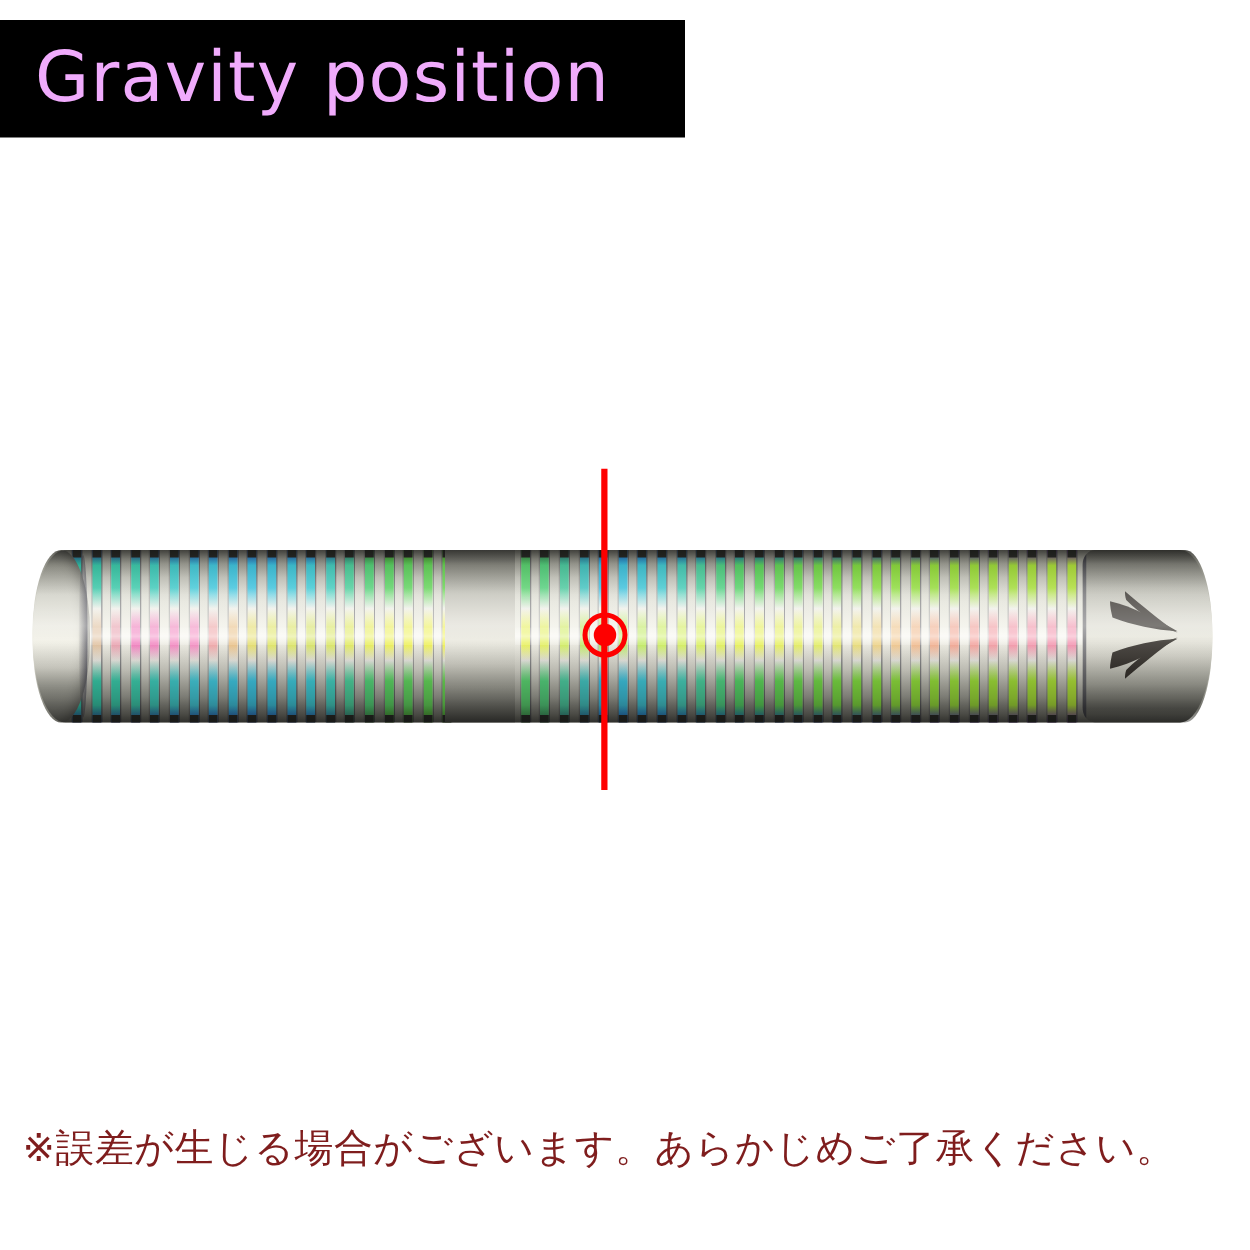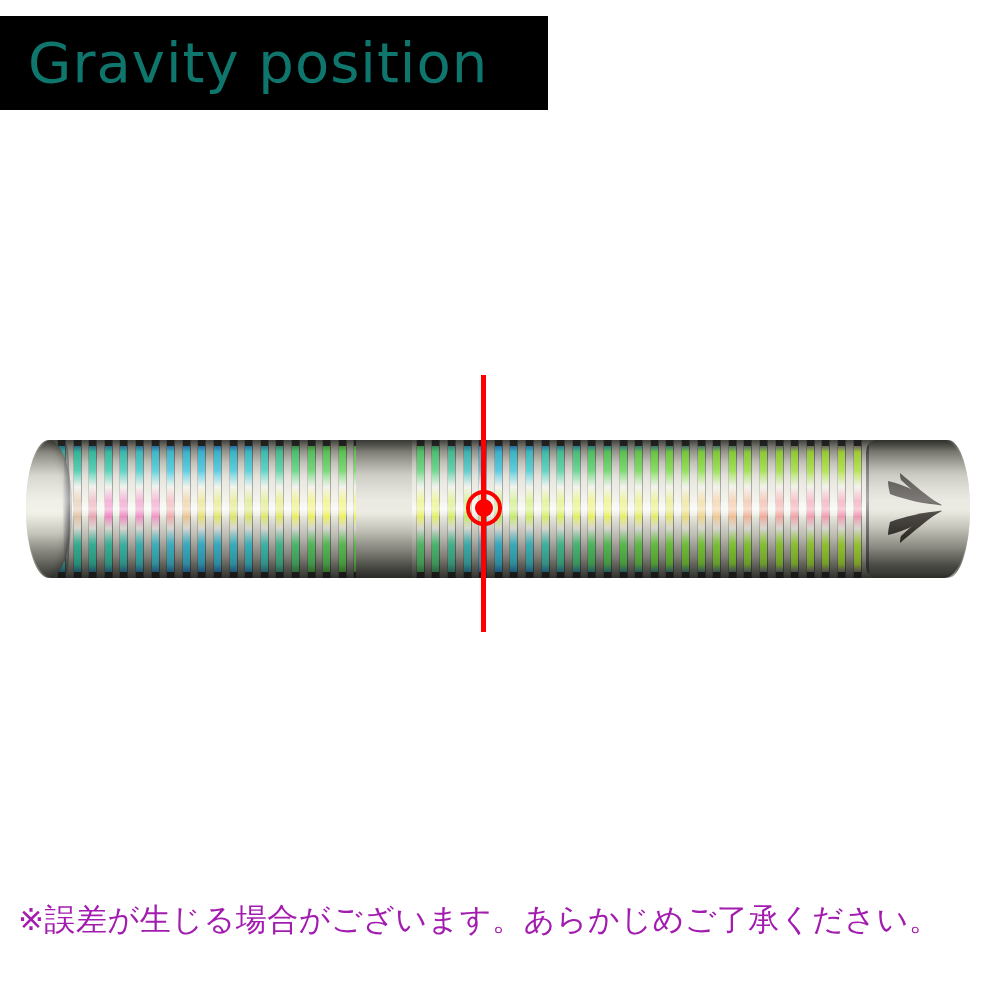--- a/index.html
+++ b/index.html
@@ -22,21 +22,21 @@
     top: 16px;
     width: 548px;
     height: 94px;
     background: #000000;
     display: flex;
     align-items: center;
     box-sizing: border-box;
     padding-left: 28px;
   }
   #title-text {
-    color: #0f766e;
+    color: #f0abfc;
     font-family: "DejaVu Sans", "Liberation Sans", sans-serif;
     font-size: 56px;
     font-weight: 400;
     letter-spacing: 1px;
     line-height: 1;
     white-space: nowrap;
   }
 
   
   #figure-area {
@@ -274,21 +274,21 @@
     border-radius: 50%;
     background: #fe0000;
   }
 
   
   #footnote {
     position: absolute;
     left: 18px;
     top: 900px;
     width: 964px;
-    color: #a21caf;
+    color: #7f1d1d;
     font-family: "DejaVu Sans", "Liberation Sans", sans-serif;
     font-size: 31px;
     line-height: 1.25;
     letter-spacing: 0.5px;
     white-space: nowrap;
   }
 </style>
 </head>
 <body>
 

